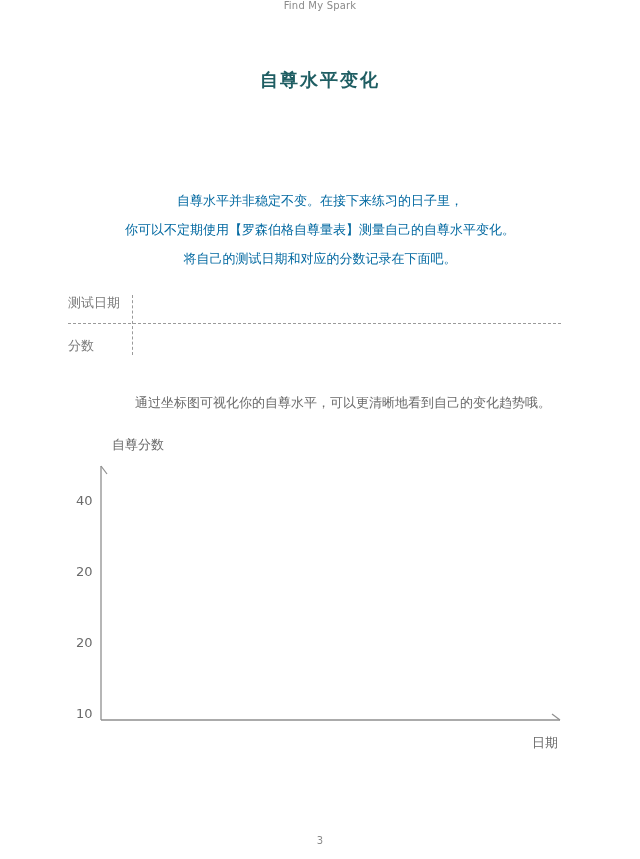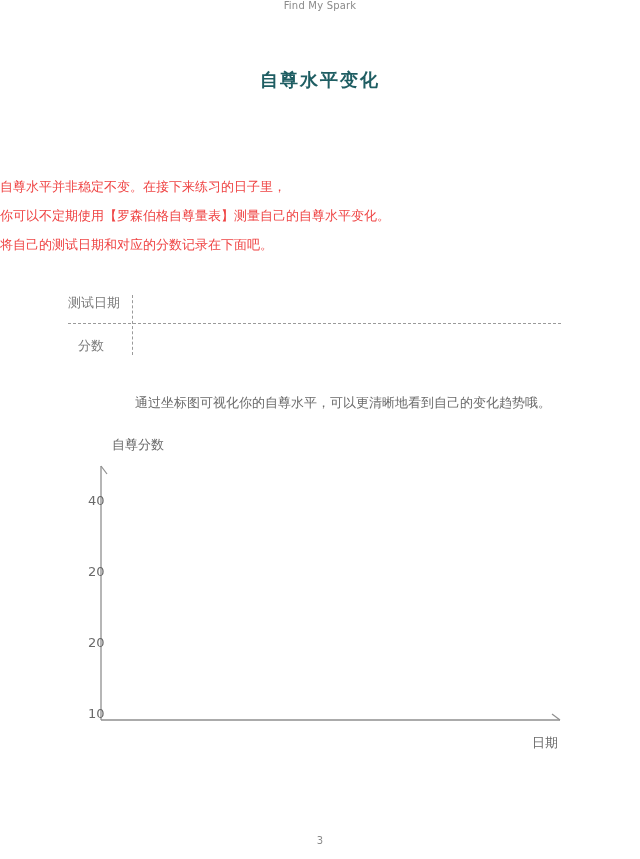--- a/index.html
+++ b/index.html
@@ -2,51 +2,51 @@
 <html><head>
 <meta charset="utf-8">
 <style>
   html, body { margin:0; padding:0; background:#ffffff; }
   body { width:640px; height:859px; position:relative; overflow:hidden;
          font-family:"DejaVu Sans", "Liberation Sans", sans-serif; color:#6a6a6a; }
   .header { position:absolute; top:0; left:0; width:640px; text-align:center;
             font-size:10px; color:#8a8a8a; letter-spacing:0.2px; }
   .title { position:absolute; top:68px; left:0; width:640px; text-align:center;
            font-size:18px; font-weight:bold; color:#1f5e63; letter-spacing:2px; }
-  .intro { position:absolute; top:172px; left:0; width:640px; text-align:left;
-           font-size:13px; color:#ef4444; line-height:29px; }
+  .intro { position:absolute; top:186px; left:0; width:640px; text-align:center;
+           font-size:13px; color:#0369a1; line-height:29px; }
   .intro div { margin:0; }
   .lbl { position:absolute; font-size:13px; color:#7a7a7a; }
   .vdash { position:absolute; left:132px; top:295px; height:60px; border-left:1px dashed #9a9a9a; }
   .hdash { position:absolute; left:68px; top:323px; width:493px; border-top:1px dashed #9a9a9a; }
   .desc { position:absolute; top:394px; left:0; width:640px; text-align:center;
           font-size:13px; color:#6a6a6a;margin-left:23px; }
   .chart { position:absolute; left:0; top:0; }
   .ylabel { position:absolute; left:68px; top:436px; font-size:13px; color:#6a6a6a;margin-left:44px; }
   .xlabel { position:absolute; left:532px; top:734px; font-size:13px; color:#6a6a6a; }
-  .tick { position:absolute; left:76px; font-size:13px; color:#6a6a6a;margin-left:12px; }
+  .tick { position:absolute; left:76px; font-size:13px; color:#6a6a6a; }
   .pagenum { position:absolute; top:835px; left:0; width:640px; text-align:center;
              font-size:10px; color:#8a8a8a; }
 </style>
 </head>
 <body>
 
 <div class="header">Find My Spark</div>
 
 <div class="title">自尊水平变化</div>
 
 <div class="intro">
   <div>自尊水平并非稳定不变。在接下来练习的日子里，</div>
   <div>你可以不定期使用【罗森伯格自尊量表】测量自己的自尊水平变化。</div>
   <div>将自己的测试日期和对应的分数记录在下面吧。</div>
 </div>
 
 <div>
   <div class="lbl" style="left:68px; top:294px;">测试日期</div>
-  <div class="lbl" style="left:78px; top:337px;">分数</div>
+  <div class="lbl" style="left:68px; top:337px;">分数</div>
   <div class="vdash"></div>
   <div class="hdash"></div>
   <div style="position:absolute; left:140px; top:290px; width:420px; height:30px;"></div>
   <div style="position:absolute; left:140px; top:328px; width:420px; height:28px;"></div>
 </div>
 
 <div class="desc">通过坐标图可视化你的自尊水平，可以更清晰地看到自己的变化趋势哦。</div>
 
 <div class="ylabel">自尊分数</div>
 

